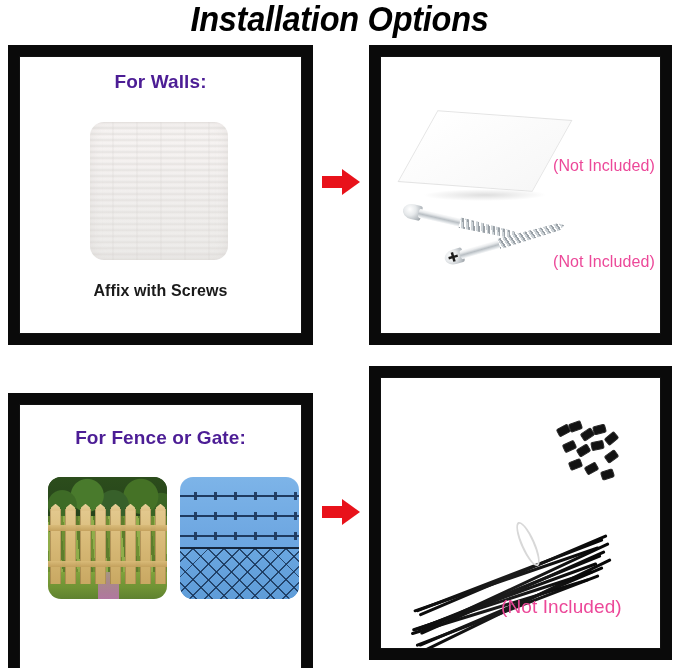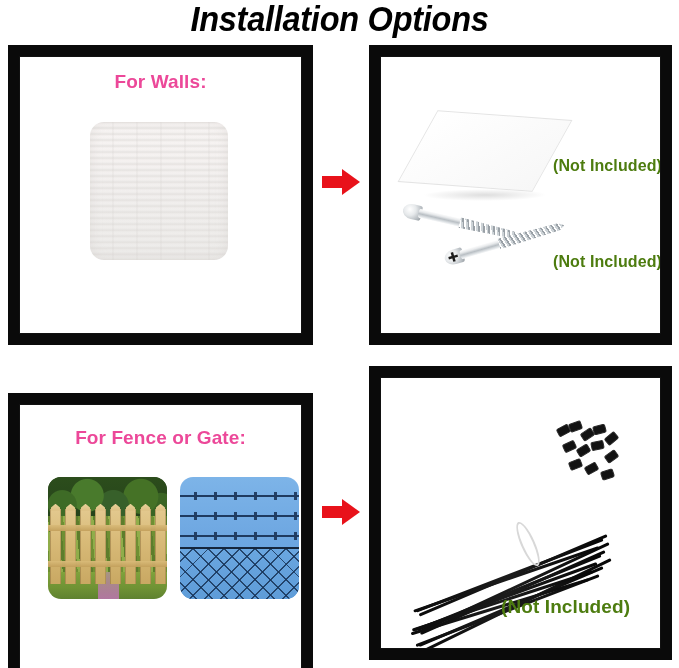--- a/index.html
+++ b/index.html
@@ -59,21 +59,21 @@
   #panel-fence      { left: 8px;   top: 366px; width: 305px; height: 294px; margin-top: 27px; }
   #panel-zipties    { left: 369px; top: 366px; width: 303px; height: 294px; }
 
   .panel-heading {
     position: absolute;
     left: 0;
     width: 100%;
     text-align: center;
     font-size: 19px;
     font-weight: bold;
-    color: #ec4899;
+    color: #4c1d95;
     letter-spacing: 0.1px;
   }
   .panel-caption {
     position: absolute;
     left: 0;
     width: 100%;
     text-align: center;
     font-size: 16px;
     font-weight: bold;
     color: #1a1a1a;
@@ -185,22 +185,22 @@
   #screw-top    { left: 22px; top: 146px; width: 118px; transform: rotate(13deg); }
   #screw-top    .shank  { width: 52px; }
   #screw-top    .thread { left: 58px; width: 60px; }
   #screw-bottom { left: 64px; top: 196px; width: 124px; transform: rotate(-16deg); }
   #screw-bottom .shank  { width: 48px; }
   #screw-bottom .thread { left: 56px; width: 68px; }
 
   .not-included {
     position: absolute;
     font-size: 16px;
-    font-weight: bold;
-    color: #4d7c0f;
+    font-weight: normal;
+    color: #ec4899;
     white-space: nowrap;
     letter-spacing: 0.1px;
   }
   #tape-note  { left: 172px; top: 100px; }
   #screw-note { left: 172px; top: 196px; }
   #ziptie-note{ left: 120px; top: 218px; font-size: 19px; }
 
   
   .arrow {
     position: absolute;
@@ -345,20 +345,21 @@
 <div class="page">
 
   <div class="title">Installation Options</div>
 
   <div class="panel" id="panel-walls">
     <div class="panel-inner">
       <div class="panel-heading" style="top:14px;">For Walls:</div>
 
       <div class="wall-swatch"></div>
 
+      <div class="panel-caption" style="top:222px;">Affix with Screws</div>
     </div>
   </div>
 
   <div class="arrow" id="arrow-top">
     <div class="body"></div>
     <div class="tip"></div>
   </div>
 
   <div class="panel" id="panel-hardware">
     <div class="panel-inner">

